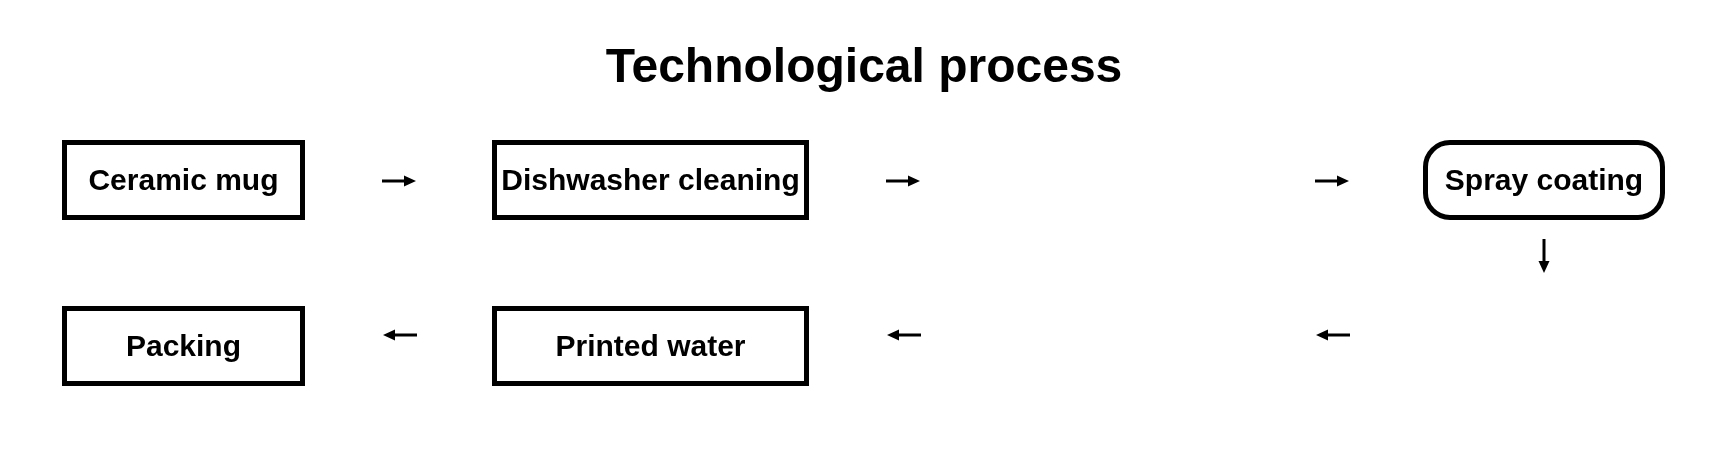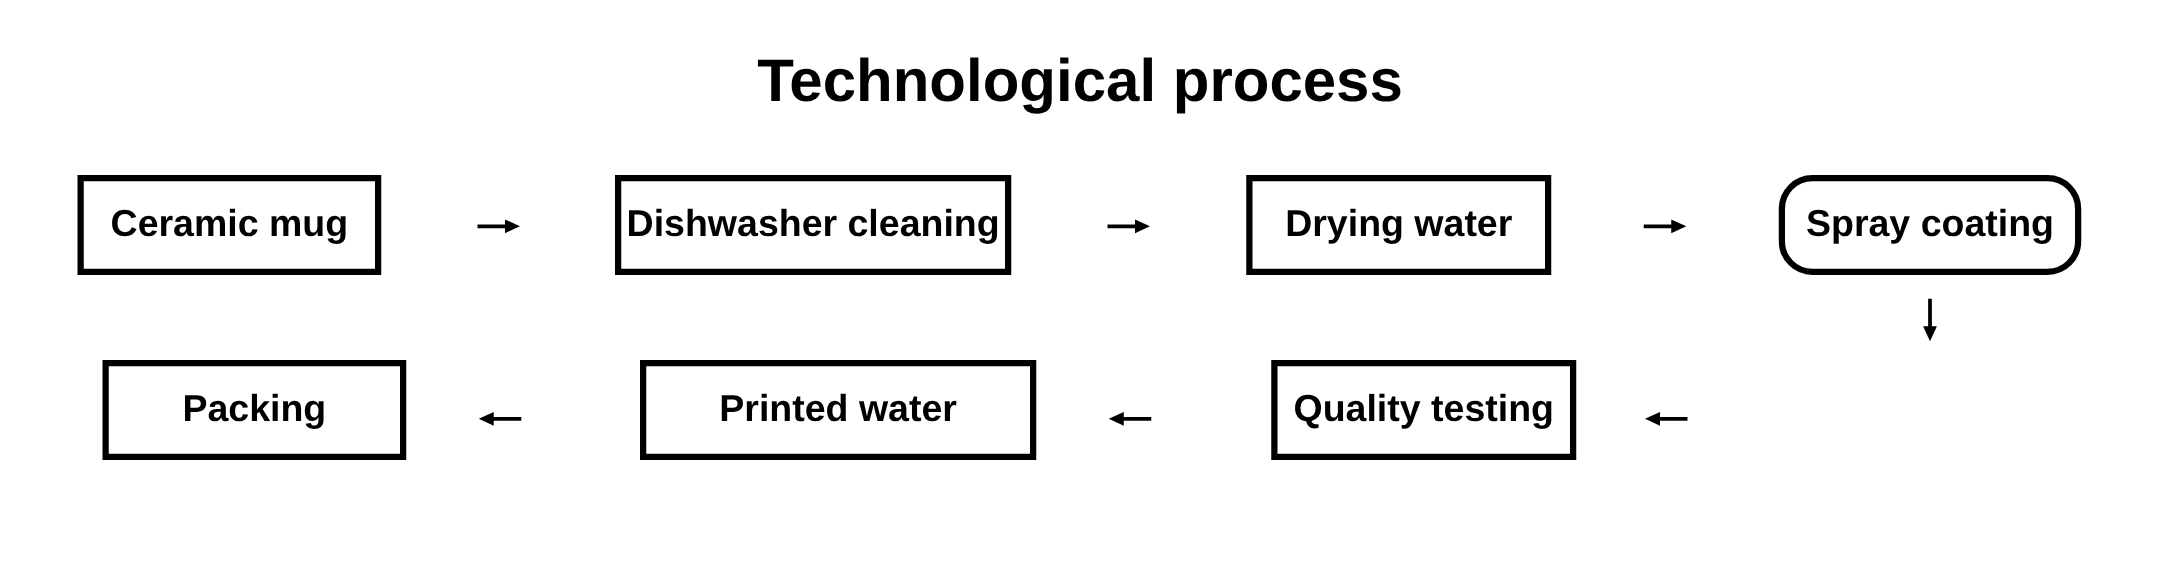--- a/index.html
+++ b/index.html
@@ -41,21 +41,21 @@
     font-size: 30px;
     font-weight: bold;
     white-space: nowrap;
   }
   
   .col1 { left: 62px;   width: 243px; }
   .col2 { left: 492px;  width: 317px; }
   .col3 { left: 997px;  width: 244px; }
   .col4 { left: 1423px; width: 242px; border-radius: 27px; }
   .row1 { top: 140px; }
-  .row2 { top: 288px; margin-left: 20px; }
+  .row2 { top: 306px; }
   .arrow {
     position: absolute;
     display: block;
   }
 </style>
 </head>
 <body>
 
 <div class="canvas">
 
@@ -72,23 +72,20 @@
 
   <div class="fbox col2 row1">
     <span>Dishwasher cleaning</span>
   </div>
 
   <svg class="arrow" style="left:885px; top:173px;" width="36" height="16" viewBox="0 0 36 16">
     <line x1="1" y1="8" x2="25" y2="8" stroke="#000000" stroke-width="3"></line>
     <polygon points="23,2.5 35,8 23,13.5" fill="#000000"></polygon>
   </svg>
 
-  <div class="fbox col3 row1">
-    <span>Drying water</span>
-  </div>
 
   <svg class="arrow" style="left:1314px; top:173px;" width="36" height="16" viewBox="0 0 36 16">
     <line x1="1" y1="8" x2="25" y2="8" stroke="#000000" stroke-width="3"></line>
     <polygon points="23,2.5 35,8 23,13.5" fill="#000000"></polygon>
   </svg>
 
   <div class="fbox col4 row1">
     <span>Spray coating</span>
   </div>
 
@@ -108,23 +105,20 @@
 
   <div class="fbox col2 row2">
     <span>Printed water</span>
   </div>
 
   <svg class="arrow" style="left:886px; top:327px;" width="36" height="16" viewBox="0 0 36 16">
     <line x1="35" y1="8" x2="11" y2="8" stroke="#000000" stroke-width="3"></line>
     <polygon points="13,2.5 1,8 13,13.5" fill="#000000"></polygon>
   </svg>
 
-  <div class="fbox col3 row2">
-    <span>Quality testing</span>
-  </div>
 
   <svg class="arrow" style="left:1315px; top:327px;" width="36" height="16" viewBox="0 0 36 16">
     <line x1="35" y1="8" x2="11" y2="8" stroke="#000000" stroke-width="3"></line>
     <polygon points="13,2.5 1,8 13,13.5" fill="#000000"></polygon>
   </svg>
 
 
 </div>
 
 </body></html>

